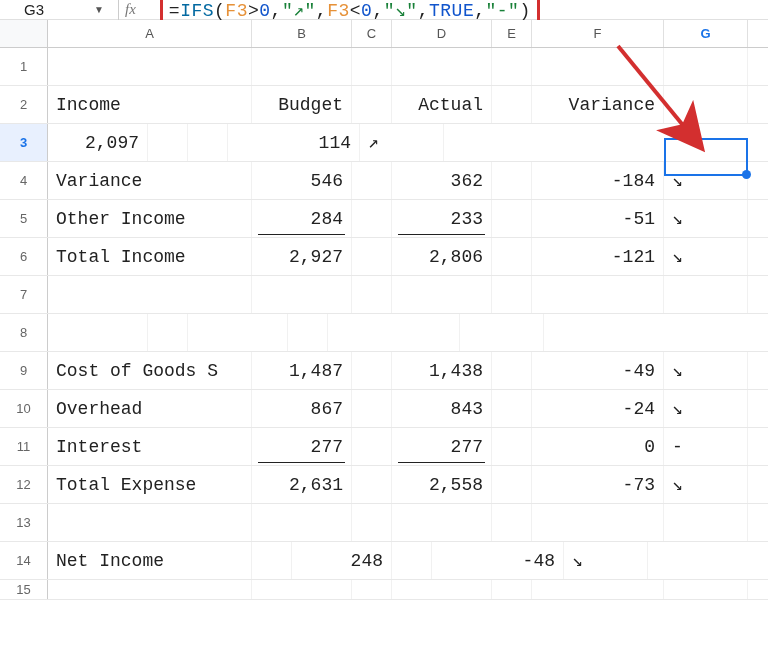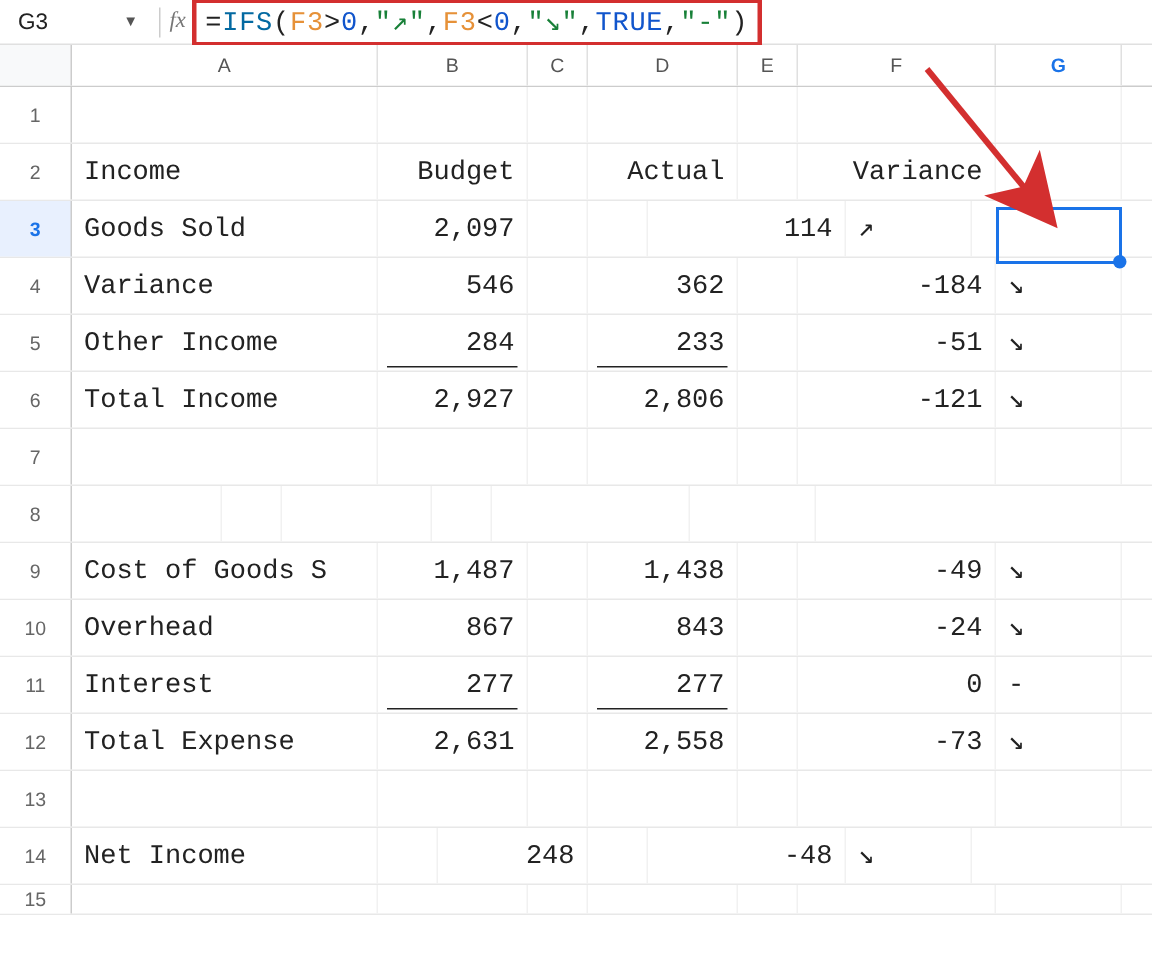--- a/index.html
+++ b/index.html
@@ -9,23 +9,23 @@
     font-size: 14px;
     background: #fff;
     width: 768px;
     height: 653px;
     overflow: hidden;
     position: relative;
   }
   .formula-row {
     display: flex;
     align-items: center;
-    height: 30px;
+    height: 20px;
     border-bottom: 1px solid #e0e0e0;
-    padding-left: 4px;
+    padding-left: 16px;
   }
   .namebox {
     width: 96px;
     padding-left: 8px;
     font-size: 15px;
     color: #222;
     display: flex;
     align-items: center;
     justify-content: space-between;
   }
@@ -38,21 +38,21 @@
     width: 1px;
     height: 20px;
     background: #ccc;
     margin: 0 6px;
   }
   .fx-label {
     font-style: italic;
     font-family: Georgia, serif;
     color: #777;
     font-size: 15px;
-    margin-right: 4px;
+    margin-right: 24px;
   }
   .formula-box {
     border: 3px solid #d32f2f;
     padding: 2px 6px;
     font-family: "Courier New", monospace;
     font-size: 18px;
     letter-spacing: 0.5px;
     display: flex;
     align-items: baseline;
   }
@@ -213,21 +213,20 @@
     <div class="cell wB right">Budget</div>
     <div class="cell wC"></div>
     <div class="cell wD right">Actual</div>
     <div class="cell wE"></div>
     <div class="cell wF right">Variance</div>
     <div class="cell wG"></div>
   </div>
 
   <div class="grid-row">
     <div class="row-h sel">3</div>
-    <div class="cell wA">Goods Sold</div>
     <div class="cell wB right">2,097</div>
     <div class="cell wC"></div>
     <div class="cell wE"></div>
     <div class="cell wF right">114</div>
     <div class="cell wG">↗</div>
   </div>
 
   <div class="grid-row">
     <div class="row-h">4</div>
     <div class="cell wA">Variance</div>

